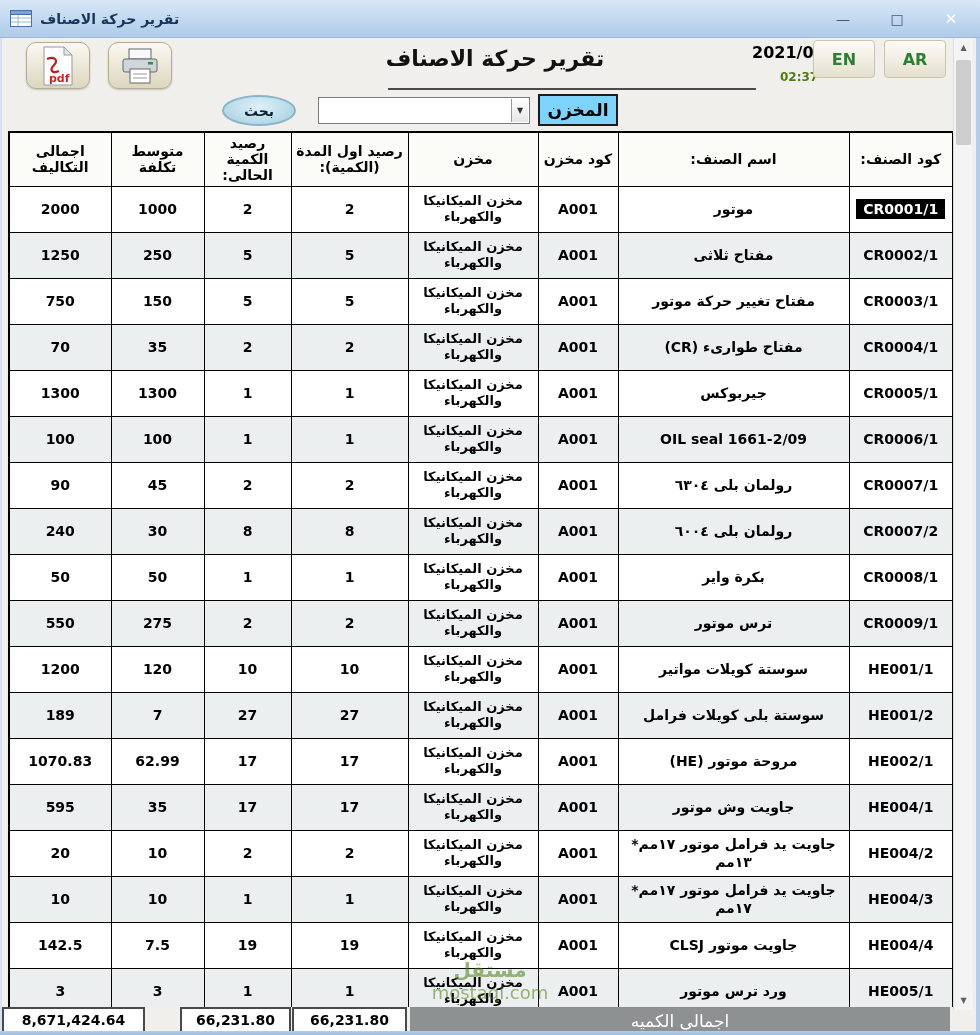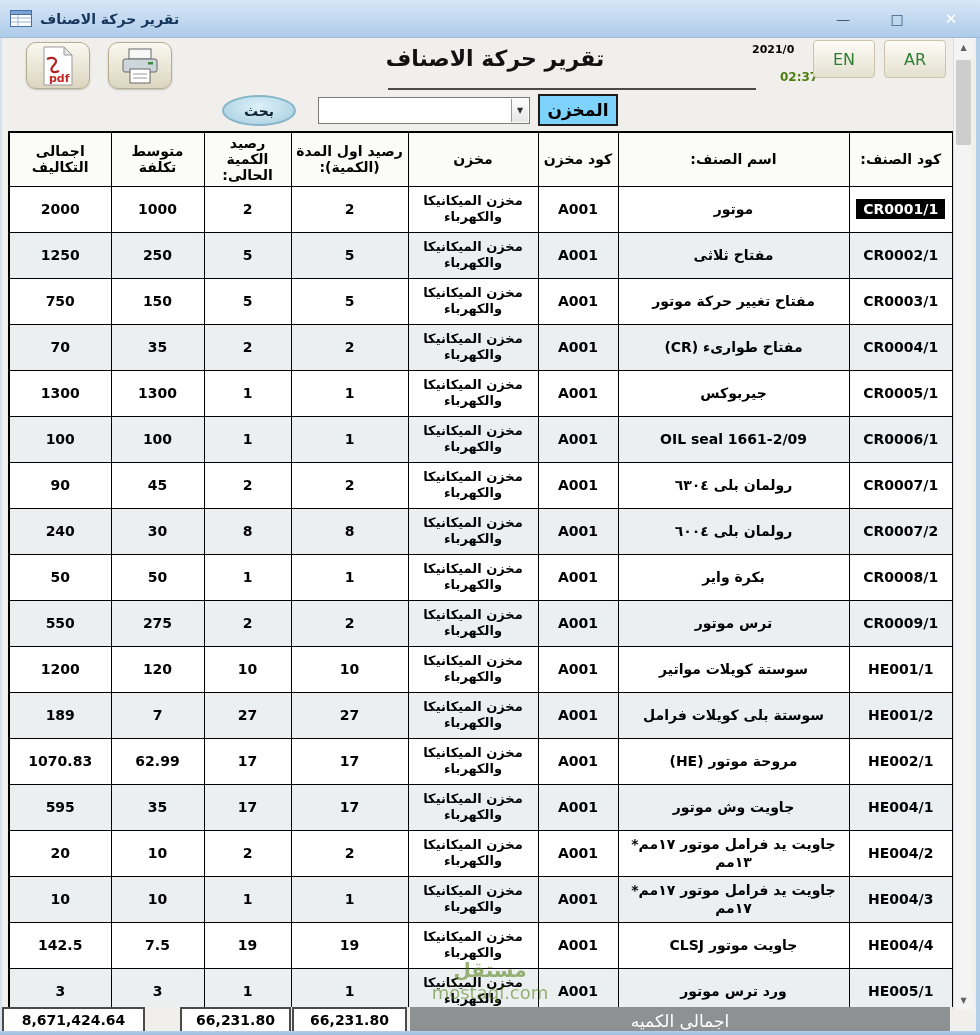--- a/index.html
+++ b/index.html
@@ -20,25 +20,25 @@
   
   .tool-btn { position:absolute; top:42px; width:64px; height:47px; border-radius:10px;
     background:linear-gradient(#faf8f0,#dcd6bf); border:1px solid #b6ad8e;
     display:flex; align-items:center; justify-content:center; box-shadow:0 1px 2px rgba(0,0,0,.2); }
   .pdf-btn { left:26px; }
   .print-btn { left:108px; }
   .report-title { position:absolute; left:355px; top:46px; width:280px; text-align:center;
     font-size:22px; font-weight:bold; color:#111; }
   .title-underline { position:absolute; left:388px; top:88px; width:368px; height:0;
     border-top:2px solid #4a4a4a; }
-  .hdr-date { position:absolute; left:752px; top:43px; font-size:11px; font-weight:bold; color:#000; }
+  .hdr-date { position:absolute; left:752px; top:43px; font-size:16px; font-weight:bold; color:#000; }
   .hdr-time { position:absolute; left:780px; top:70px; font-size:12px; font-weight:bold; color:#4d7c0f; }
   .lang-btn { position:absolute; top:40px; width:62px; height:38px; border-radius:4px;
     background:linear-gradient(#fdfcf7,#e4e0cf); border:1px solid #ccc3a8;
-    color:#2e7d32; font-weight:normal; font-size:16px; display:flex; align-items:center; justify-content:center; }
+    color:#2e7d32; font-weight:bold; font-size:16px; display:flex; align-items:center; justify-content:center; }
   .lang-en { left:813px; } .lang-ar { left:884px; }
 
   
   .search-oval { position:absolute; left:222px; top:95px; width:74px; height:31px; border-radius:50%;
     background:radial-gradient(ellipse at 50% 35%, #ddf0f8, #a4cddf); border:2px solid #86b4c9;
     display:flex; align-items:center; justify-content:center; font-size:14px; font-weight:bold; color:#123; }
   .combo { position:absolute; left:318px; top:97px; width:212px; height:27px; background:#fff;
     border:1px solid #7b7b7b; }
   .combo .arrow-box { position:absolute; right:1px; top:1px; bottom:1px; width:17px;
     border-left:1px solid #9a9a9a; background:linear-gradient(#fdfdfd,#e6e6e6);

